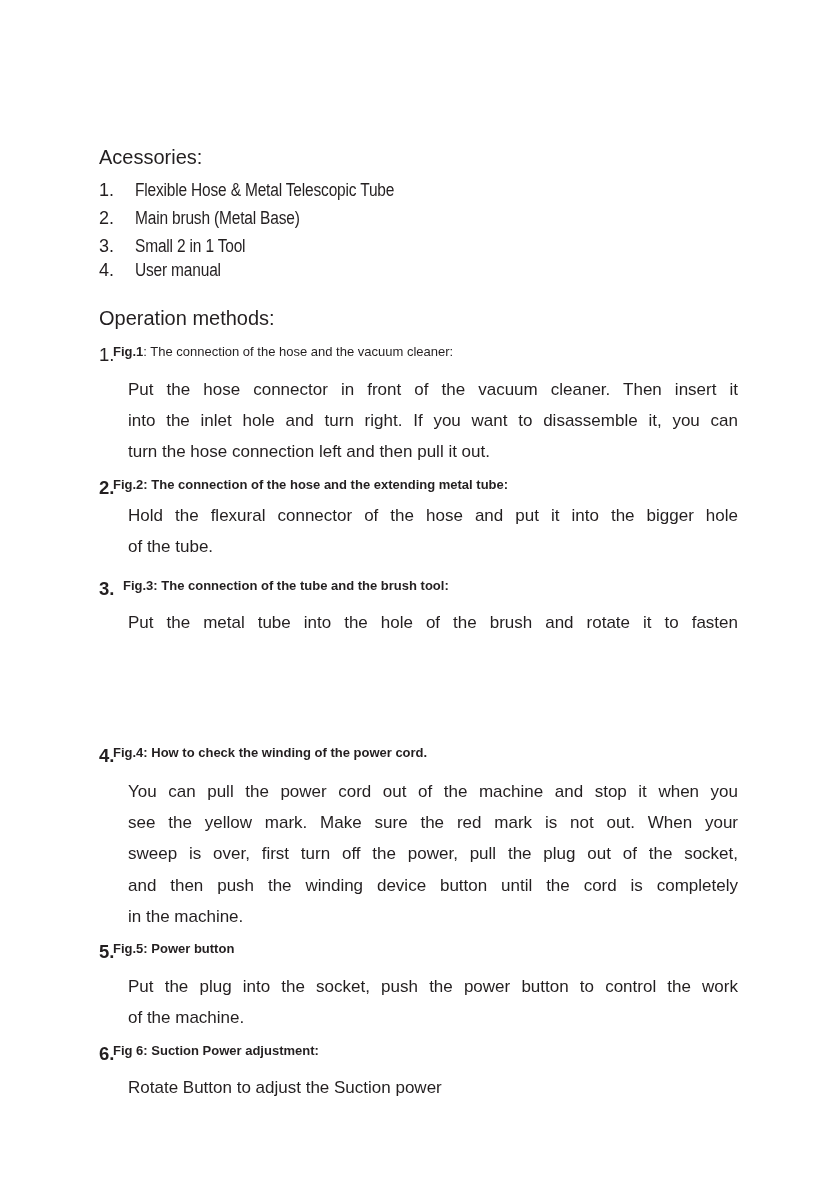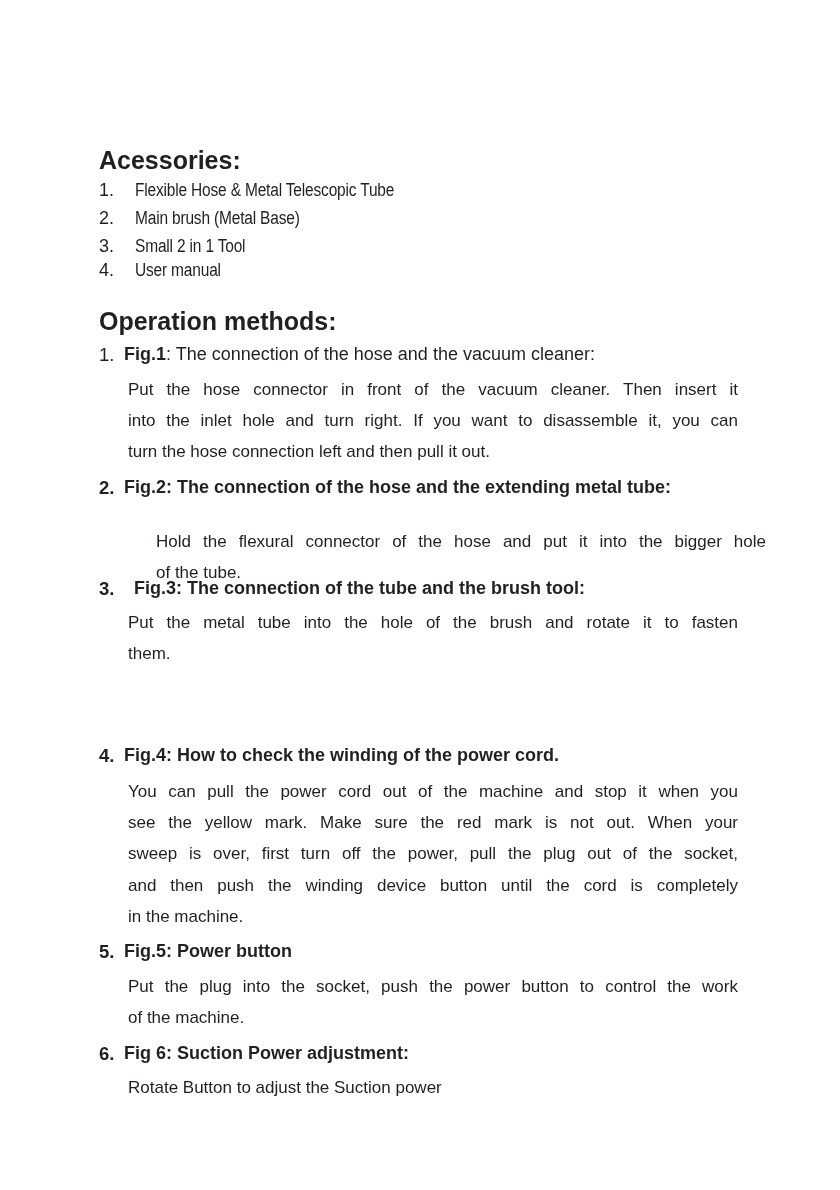--- a/index.html
+++ b/index.html
@@ -1,23 +1,23 @@
 <!DOCTYPE html>
 <html><head>
 <meta charset="utf-8">
 <style>
   html, body { margin: 0; padding: 0; background: #ffffff; }
   body { width: 840px; height: 1190px; position: relative; overflow: hidden;
          font-family: "Liberation Sans", sans-serif; color: #231f20; }
   .abs { position: absolute; white-space: nowrap; }
-  .h2 { font-weight: bold; font-size: 25px; left: 99px; }
+  .h2 { font-weight: normal; font-size: 20px; left: 99px; }
   .acc-num { left: 99px; font-size: 18px; }
   .acc-text { left: 135px; font-size: 18px; transform: scaleX(0.86); transform-origin: left center; letter-spacing: -0.2px; }
   .op-num { left: 99px; font-size: 18.5px; }
-  .op-title { left: 124px; font-size: 18px; }
+  .op-title { left: 113px; font-size: 13px; }
   .bold { font-weight: bold; }
   .para { left: 128px; width: 610px; font-size: 17px; line-height: 31.2px; white-space: normal; text-align: justify; }
   .para .line { display: block; text-align: justify; text-align-last: justify; height: 31.2px; }
   .para .line.last { text-align-last: left; }
 </style>
 </head>
 <body>
 
 <div class="abs h2" style="top:146px;">Acessories:</div>
 
@@ -48,32 +48,31 @@
   <div class="abs para" style="top:374px;">
     <span class="line">Put the hose connector in front of the vacuum cleaner. Then insert it</span>
     <span class="line">into the inlet hole and turn right. If you want to disassemble it, you can</span>
     <span class="line last">turn the hose connection left and then pull it out.</span>
   </div>
 </div>
 
 <div>
   <span class="abs op-num bold" style="top:477px;">2.</span>
   <span class="abs op-title bold" style="top:477px;">Fig.2: The connection of the hose and the extending metal tube:</span>
-  <div class="abs para" style="top:526px;margin-left:28px;">
+  <div class="abs para" style="top:500px;">
     <span class="line">Hold the flexural connector of the hose and put it into the bigger hole</span>
     <span class="line last">of the tube.</span>
   </div>
 </div>
 
 <div>
   <span class="abs op-num bold" style="top:578px;">3.</span>
   <span class="abs op-title bold" style="top:578px;margin-left:10px;">Fig.3: The connection of the tube and the brush tool:</span>
   <div class="abs para" style="top:607px;">
     <span class="line">Put the metal tube into the hole of the brush and rotate it to fasten</span>
-    <span class="line last">them.</span>
   </div>
 </div>
 
 <div>
   <span class="abs op-num bold" style="top:745px;">4.</span>
   <span class="abs op-title bold" style="top:745px;">Fig.4: How to check the winding of the power cord.</span>
   <div class="abs para" style="top:776px;">
     <span class="line">You can pull the power cord out of the machine and stop it when you</span>
     <span class="line">see the yellow mark. Make sure the red mark is not out. When your</span>
     <span class="line">sweep is over, first turn off the power, pull the plug out of the socket,</span>

